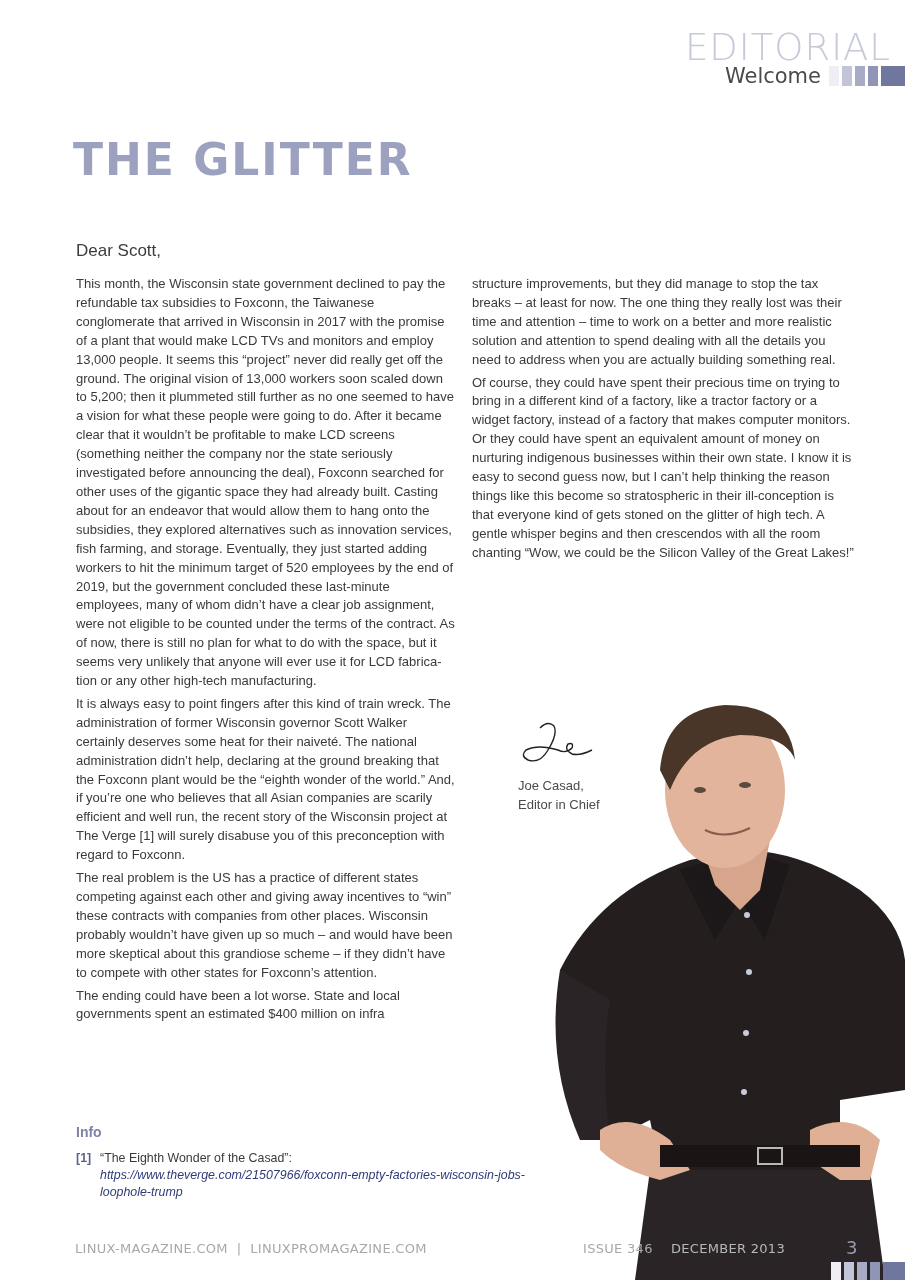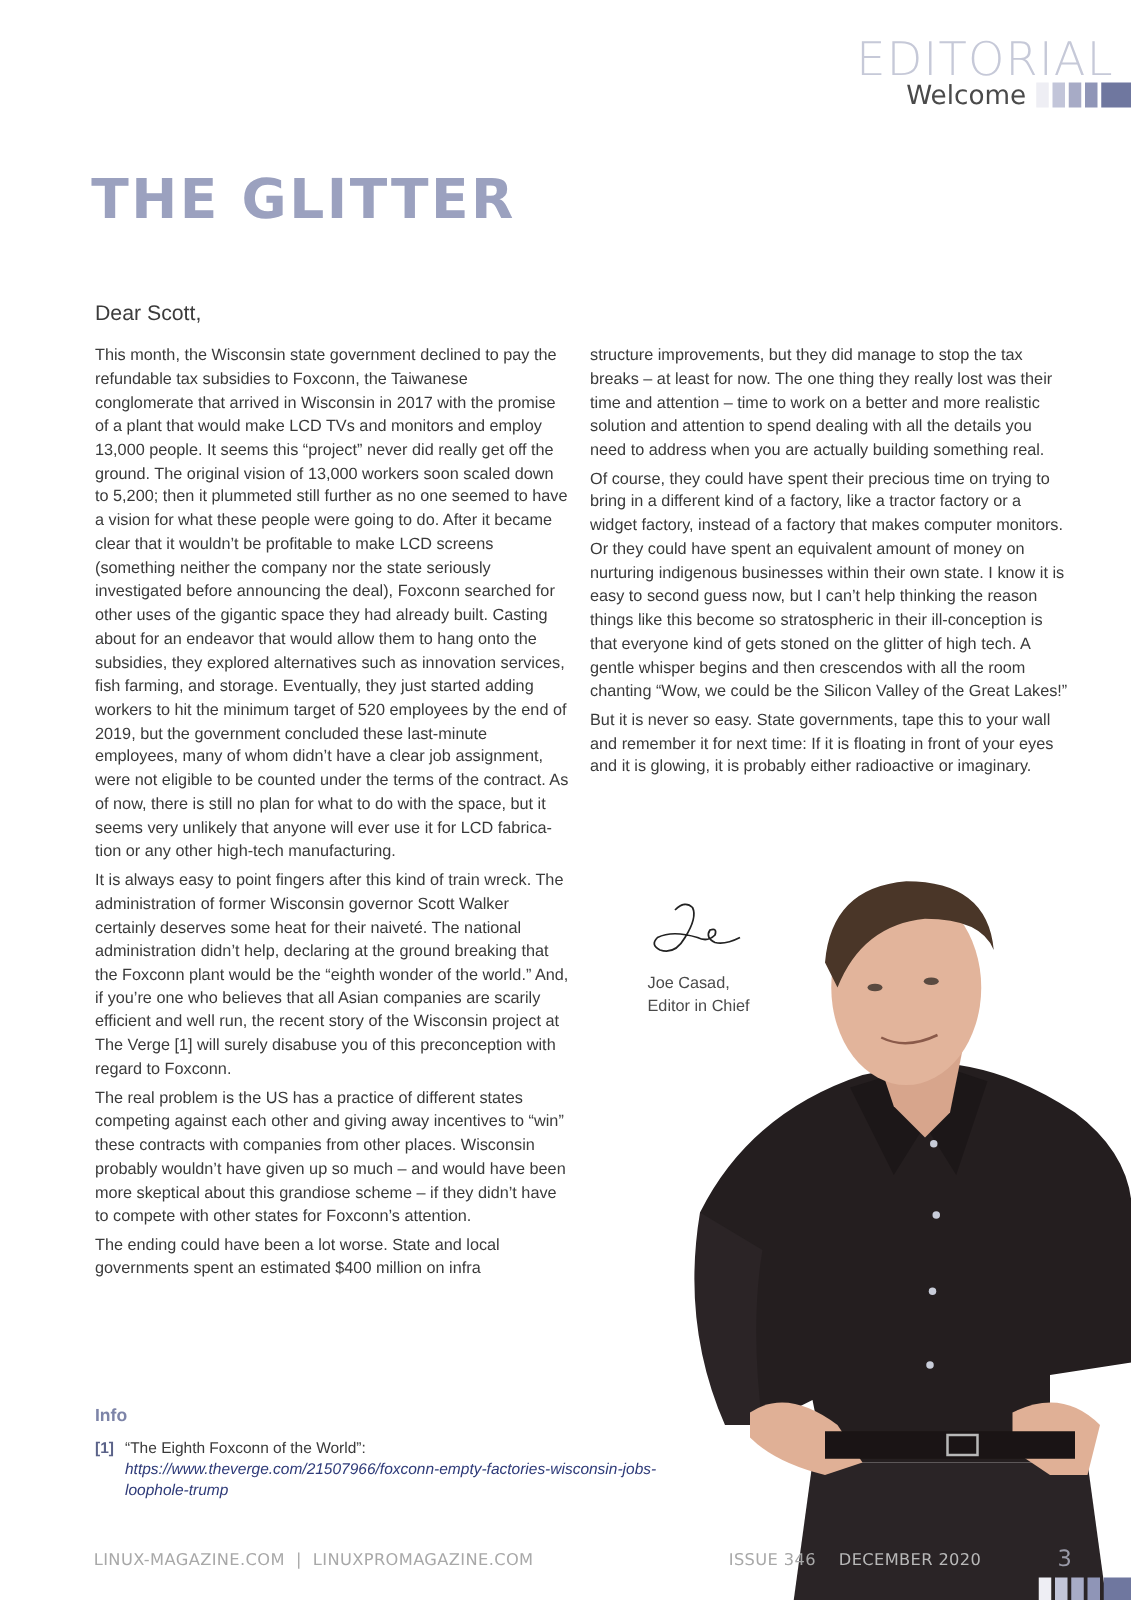--- a/index.html
+++ b/index.html
@@ -127,42 +127,41 @@
   <path d="M60 430 Q90 410 130 440 L150 470 L120 480 Q80 470 60 450 Z" fill="#e0b096"></path>
   <path d="M270 430 Q310 410 340 440 L330 480 L300 480 L270 460 Z" fill="#e0b096"></path>
 
   <rect x="120" y="445" width="200" height="22" fill="#1a1415"></rect>
   <rect x="218" y="448" width="24" height="16" fill="none" stroke="#b8b8b8" stroke-width="2"></rect>
 </svg>
 
 <div class="col col-right">
   <p>structure improvements, but they did manage to stop the tax breaks – at least for now. The one thing they really lost was their time and attention – time to work on a better and more realistic solution and attention to spend dealing with all the details you need to address when you are actually building something real.</p>
   <p>Of course, they could have spent their precious time on trying to bring in a different kind of a factory, like a tractor factory or a widget factory, instead of a factory that makes computer monitors. Or they could have spent an equiva­lent amount of money on nurturing indigenous busi­nesses within their own state. I know it is easy to second guess now, but I can’t help thinking the reason things like this become so stratospheric in their ill-conception is that everyone kind of gets stoned on the glitter of high tech. A gentle whisper begins and then crescendos with all the room chanting “Wow, we could be the Silicon Valley of the Great Lakes!”</p>
-  <p>But it is never so easy. State governments, tape this to your wall and remember it for next time: If it is floating in front of your eyes and it is glowing, it is probably either radioactive or imaginary.</p>
 </div>
 
 <div class="sig-block">
   <svg class="sig-svg" viewBox="0 0 80 48">
     <path d="M22 8 Q30 0 36 6 Q40 14 30 30 Q22 44 10 40 Q2 36 8 30 Q20 24 40 30 Q48 34 54 28 Q56 22 50 24 Q46 30 54 34 Q62 36 74 30" stroke="#222" stroke-width="1.4" fill="none"></path>
   </svg>
   <div class="sig-name">Joe Casad,</div>
   <div class="sig-name" style="margin-top:0">Editor in Chief</div>
 </div>
 
 <div class="info-head">Info</div>
 <div class="info-ref">
   <span class="ref-num">[1]</span>
   <span>
-    <span>“The Eighth Foxconn of the World”: </span><a class="ref-link">https://www.theverge.com/21507966/foxconn-empty-factories-wisconsin-jobs-loophole-trump</a>
+    <span>“The Eighth Wonder of the Casad”: </span><a class="ref-link">https://www.theverge.com/21507966/foxconn-empty-factories-wisconsin-jobs-loophole-trump</a>
   </span>
 </div>
 
 <div class="footer foot-sites" style="white-space:pre">LINUX-MAGAZINE.COM  |  LINUXPROMAGAZINE.COM</div>
 <div class="footer foot-issue">ISSUE 346</div>
-<div class="footer foot-date">DECEMBER 2020</div>
+<div class="footer foot-date">DECEMBER 2013</div>
 <div class="page-num">3</div>
 <div class="bottom-squares">
   <span class="sq" style="background:#eeeef4"></span>
   <span class="sq" style="background:#c2c5d9"></span>
   <span class="sq" style="background:#a7abc6"></span>
   <span class="sq" style="background:#8f95b7"></span>
   <span class="sq sq-last" style="background:#6f779f"></span>
 </div>
 
 </body></html>

